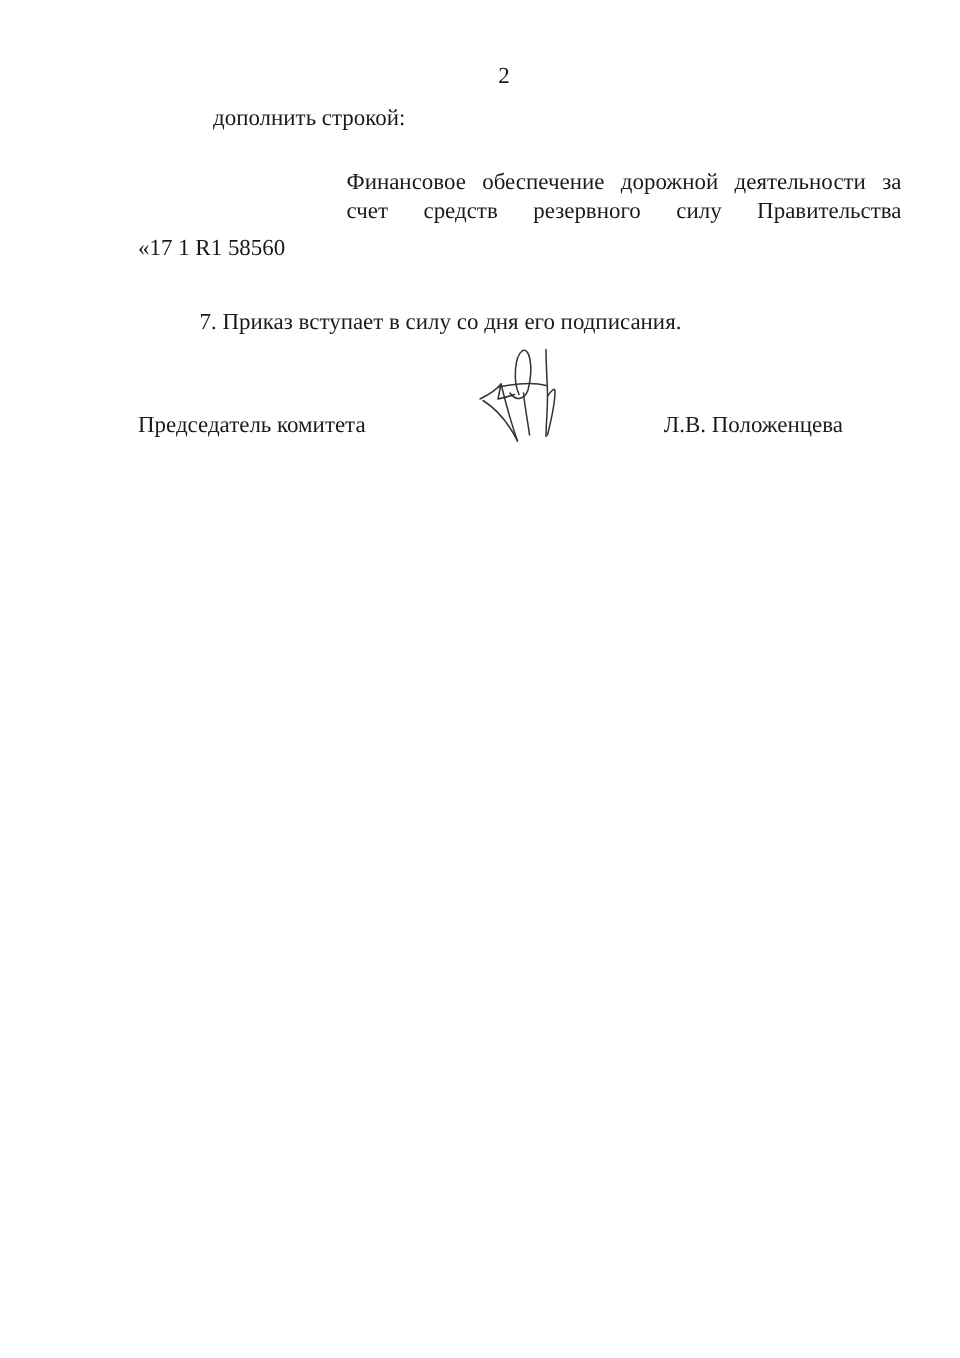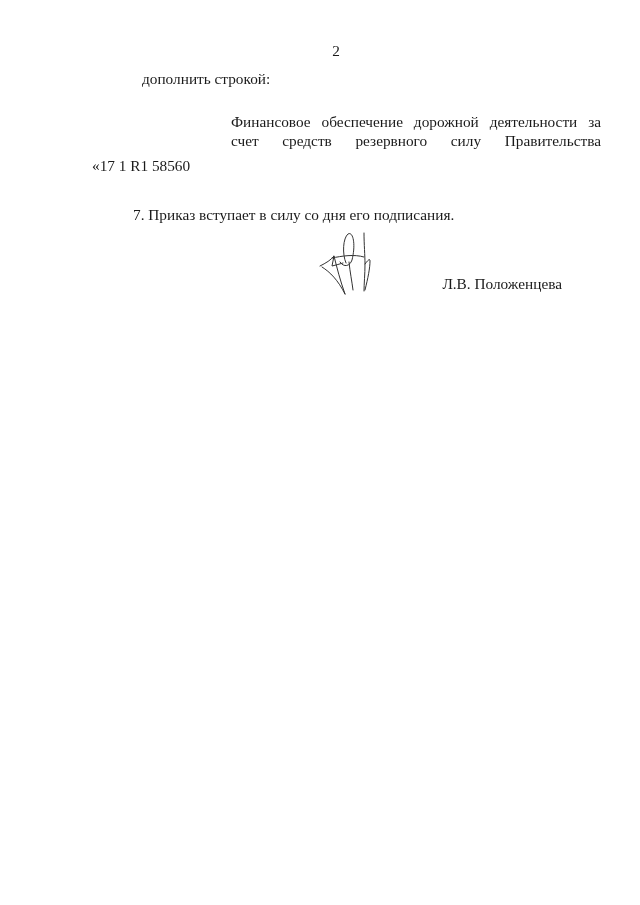--- a/index.html
+++ b/index.html
@@ -114,20 +114,21 @@
     <span class="code">«17 1 R1 58560</span>
     <div class="desc">
       <span class="desc-line">Финансовое обеспечение дорожной деятельности за</span>
       <span class="desc-line">счет средств резервного силу Правительства</span>
     </div>
   </div>
 
   <div class="clause">7. Приказ вступает в силу со дня его подписания.</div>
 
   <div class="signature-block">
+    <span class="signer-title">Председатель комитета</span>
 
     <svg class="signature" viewBox="0 0 62 64" xmlns="http://www.w3.org/2000/svg">
       <g fill="none" stroke="#333333" stroke-width="1" stroke-linecap="round" stroke-linejoin="round">
 
         <path d="M2 34 C 8 31, 13 28, 16 24 L 14 34 C 18 33, 22 32, 25 31"></path>
         <path d="M16 24 C 19 36, 22 48, 27 62"></path>
         <path d="M4 35 C 12 40, 20 48, 27 62"></path>
 
         <path d="M28 31 C 24 22, 25 6, 30 2 C 35 -1, 38 12, 34 28 C 32 34, 26 36, 22 30"></path>
 

